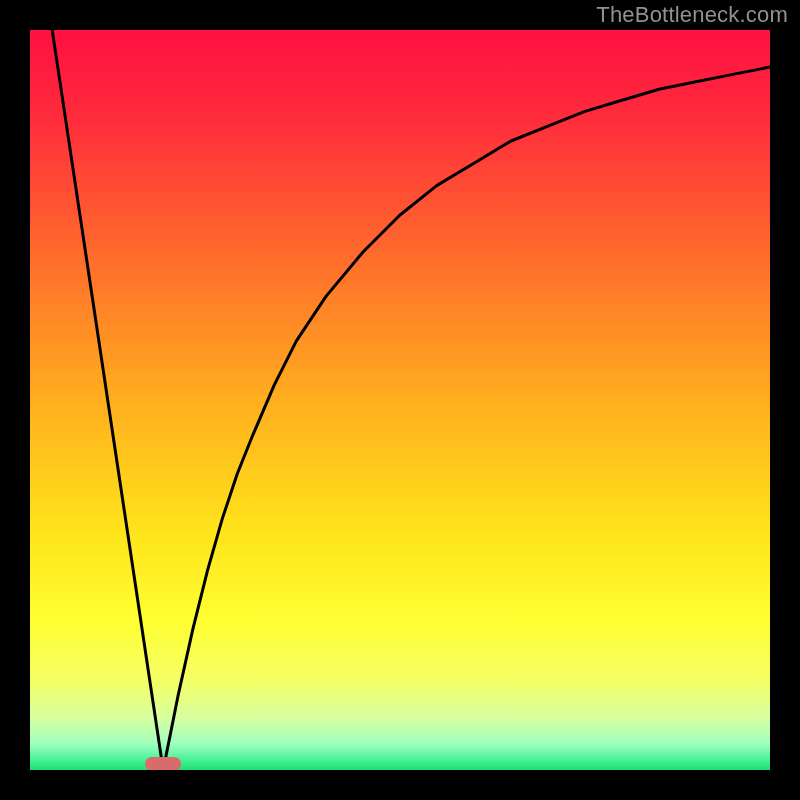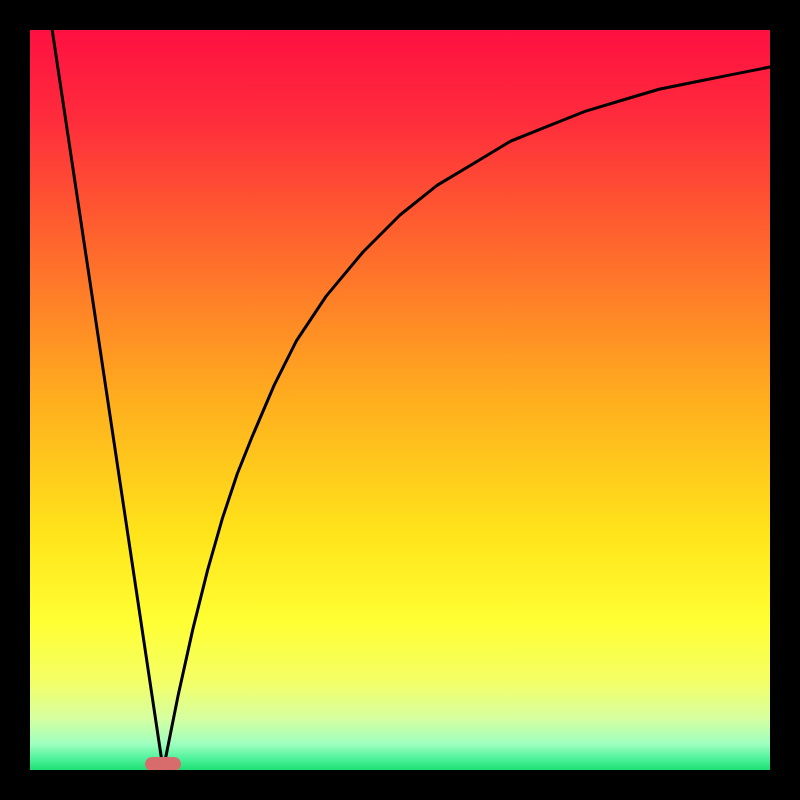--- a/index.html
+++ b/index.html
@@ -54,20 +54,21 @@
     font-size: 22px;
     font-weight: 500;
     color: #919191;
     letter-spacing: 0.2px;
   }
 </style>
 </head>
 <body>
 
 <div class="frame">
+  <div class="watermark">TheBottleneck.com</div>
   <div class="plot">
     <div class="gradient" style="background: linear-gradient(rgb(254, 16, 65) 0%, rgb(255, 44, 60) 12%, rgb(255, 106, 44) 30%, rgb(255, 174, 30) 50%, rgb(255, 228, 26) 68%, rgb(255, 255, 51) 80%, rgb(244, 255, 102) 88%, rgb(214, 255, 160) 93%, rgb(158, 255, 191) 96.5%, rgb(76, 242, 154) 98.5%, rgb(30, 223, 116) 100%);"></div>
     <svg class="curves" viewBox="0 0 740 740" preserveAspectRatio="none">
         <path d="M22.2 0.0 L133.2 740.0" fill="none" stroke="#000000" stroke-width="3" stroke-linecap="round" stroke-linejoin="round"></path>
         <path d="M133.2 740.0 L148.0 666.0 L162.8 599.4 L177.6 540.2 L192.4 488.4 L207.2 444.0 L222.0 407.0 L244.2 355.2 L266.4 310.8 L296.0 266.4 L333.0 222.0 L370.0 185.0 L407.0 155.4 L444.0 133.2 L481.0 111.0 L518.0 96.2 L555.0 81.4 L592.0 70.3 L629.0 59.2 L666.0 51.8 L703.0 44.4 L740.0 37.0" fill="none" stroke="#000000" stroke-width="3" stroke-linecap="round" stroke-linejoin="round"></path>
       </svg>
     <div class="marker" style="left: 133.2px; top: 734.08px; width: 36px; height: 14px; background: rgb(216, 107, 107);"></div>
   </div>
 </div>
 

